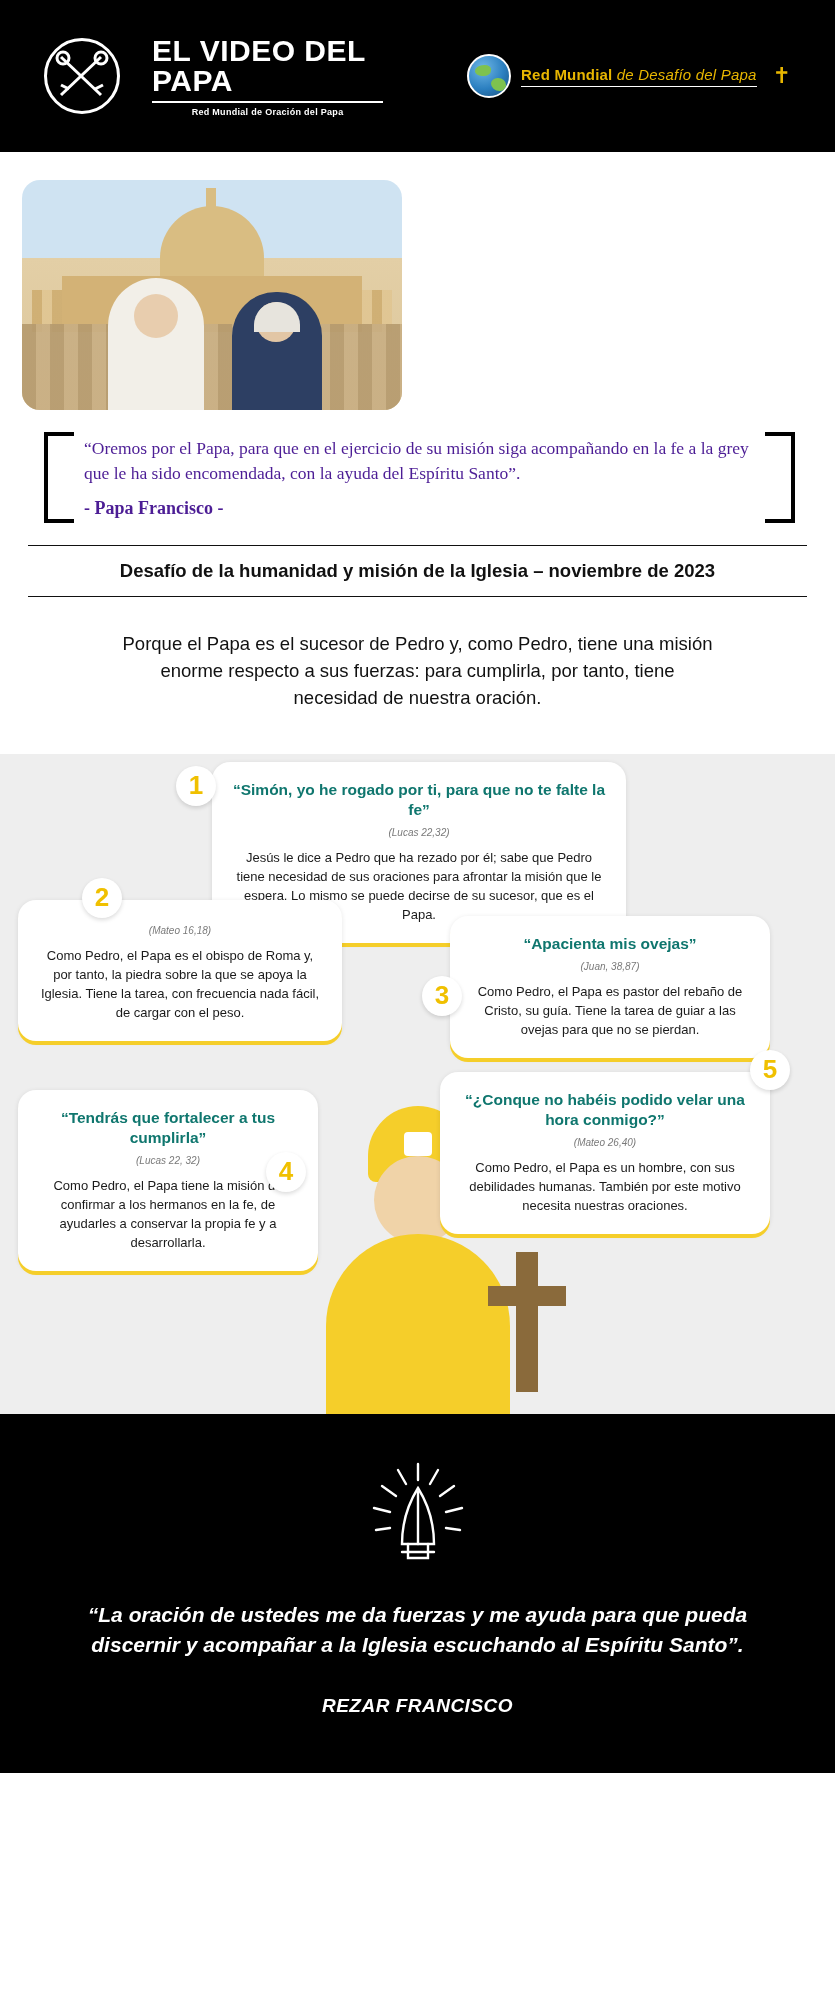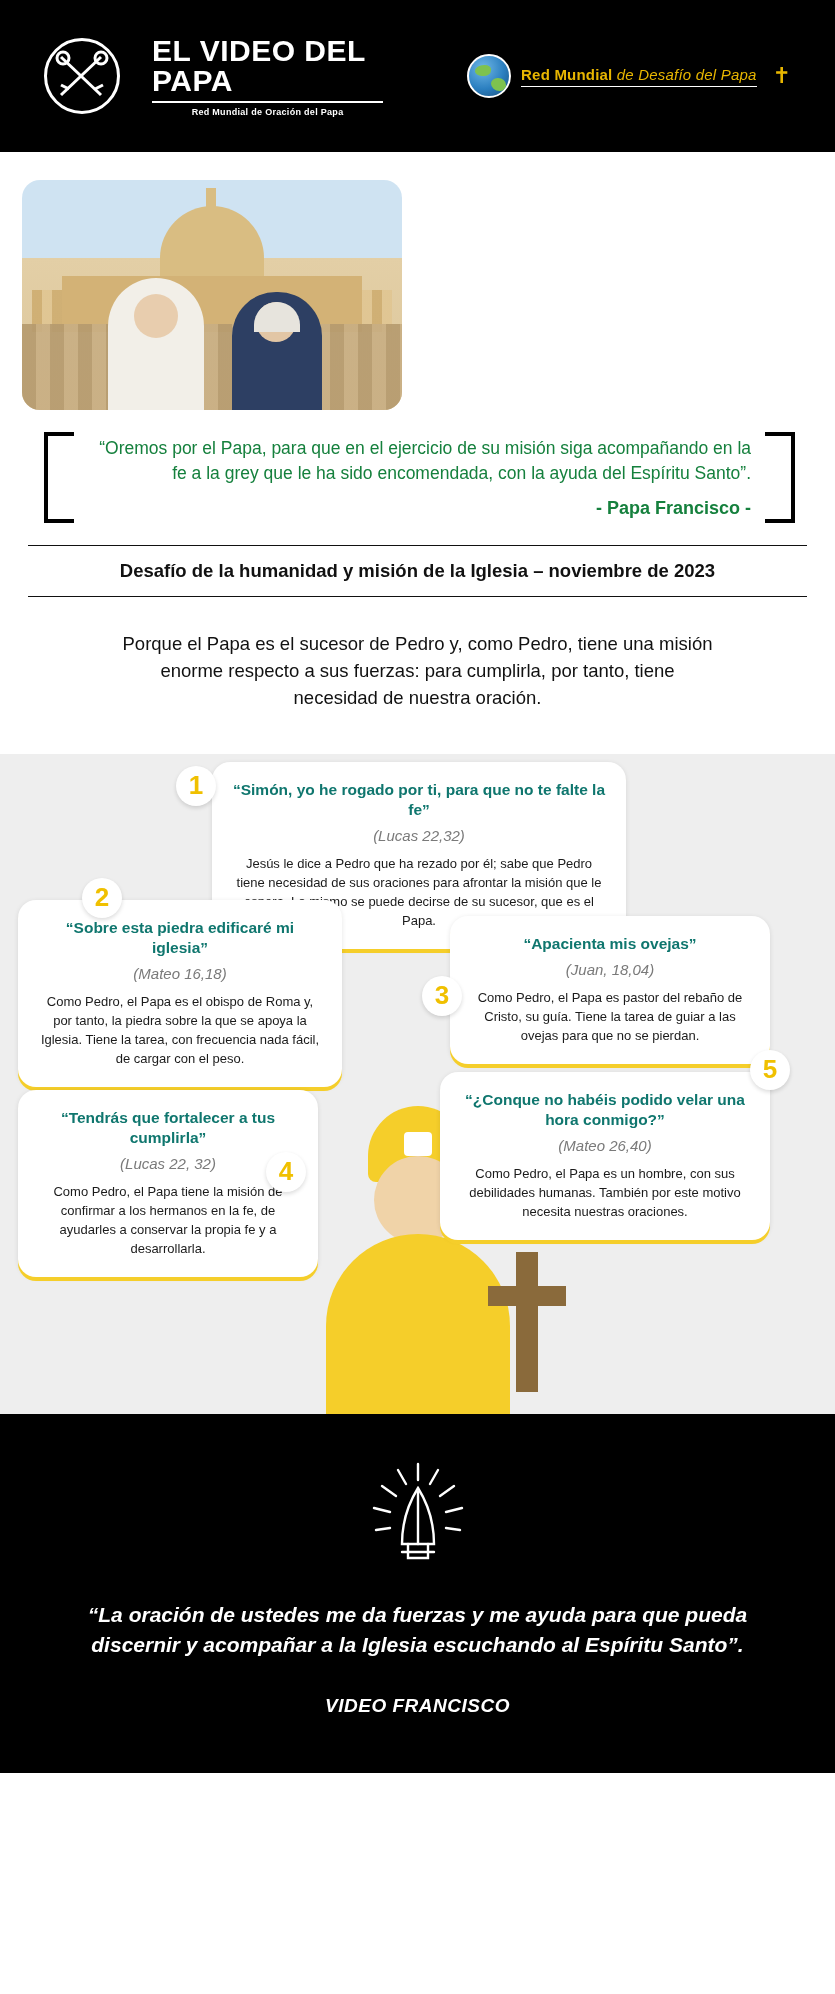--- a/index.html
+++ b/index.html
@@ -235,25 +235,26 @@
     content: "";
     position: absolute;
     top: 0; bottom: 0;
     width: 26px;
     border: 4px solid #000000;
   }
   .bracket.left:before { border-right: none; }
   .bracket.right:before { border-left: none; }
   .quote-text {
     flex: 1;
-    text-align: right;
+    text-align: left;
     font-size: 17.5px;
     line-height: 1.42;
-    color: #15803d;
+    color: #4c1d95;
     padding: 4px 0 2px 0;
+    font-family: Liberation Serif, serif;
   }
   .quote-author {
     font-weight: bold;
     margin-top: 10px;
     font-size: 18px;
   }
 
   .theme-bar {
     margin: 22px 28px 0 28px;
     border-top: 1px solid #111111;
@@ -401,21 +402,21 @@
     justify-content: center;
     z-index: 4;
   }
   .card-title {
     font-size: 15.5px;
     font-weight: bold;
     color: #0f766e;
     line-height: 1.3;
   }
   .card-ref {
-    font-size: 15px;
+    font-size: 10px;
     font-style: italic;
     color: #7a7a7a;
     margin-top: 7px;
     text-align: center;
   }
   .card-body {
     font-size: 13px;
     line-height: 1.46;
     color: #1b1b1b;
     margin-top: 11px;
@@ -536,29 +537,28 @@
 
     <div class="card-badge" id="badge1">1</div>
     <div class="card" id="card1">
       <div class="card-title">“Simón, yo he rogado por ti, para que no te falte la fe”</div>
       <div class="card-ref">(Lucas 22,32)</div>
       <div class="card-body">Jesús le dice a Pedro que ha rezado por él; sabe que Pedro tiene necesidad de sus oraciones para afrontar la misión que le espera. Lo mismo se puede decirse de su sucesor, que es el Papa.</div>
     </div>
 
     <div class="card-badge" id="badge2">2</div>
     <div class="card" id="card2">
-      <div class="card-title">“Sobre esta piedra edificaré mi iglesia”</div>
       <div class="card-ref">(Mateo 16,18)</div>
       <div class="card-body">Como Pedro, el Papa es el obispo de Roma y, por tanto, la piedra sobre la que se apoya la Iglesia. Tiene la tarea, con frecuencia nada fácil, de cargar con el peso.</div>
     </div>
 
     <div class="card-badge" id="badge3">3</div>
     <div class="card" id="card3">
       <div class="card-title">“Apacienta mis ovejas”</div>
-      <div class="card-ref">(Juan, 18,04)</div>
+      <div class="card-ref">(Juan, 38,87)</div>
       <div class="card-body">Como Pedro, el Papa es pastor del rebaño de Cristo, su guía. Tiene la tarea de guiar a las ovejas para que no se pierdan.</div>
     </div>
 
     <div class="card-badge" id="badge4">4</div>
     <div class="card" id="card4">
       <div class="card-title">“Tendrás que fortalecer a tus cumplirla”</div>
       <div class="card-ref">(Lucas 22, 32)</div>
       <div class="card-body">Como Pedro, el Papa tiene la misión de confirmar a los hermanos en la fe, de ayudarles a conservar la propia fe y a desarrollarla.</div>
     </div>
 
@@ -584,16 +584,16 @@
           <line x1="24" y1="28" x2="38" y2="38"></line>
           <line x1="96" y1="28" x2="82" y2="38"></line>
           <line x1="16" y1="50" x2="32" y2="54"></line>
           <line x1="104" y1="50" x2="88" y2="54"></line>
           <line x1="18" y1="72" x2="32" y2="70"></line>
           <line x1="102" y1="72" x2="88" y2="70"></line>
         </g>
       </svg>
     </div>
     <div class="footer-quote">“La oración de ustedes me da fuerzas y me ayuda para que pueda discernir y acompañar a la Iglesia escuchando al Espíritu Santo”.</div>
-    <div class="footer-author">VIDEO FRANCISCO</div>
+    <div class="footer-author">REZAR FRANCISCO</div>
   </div>
 
 </div>
 
 </body></html>

